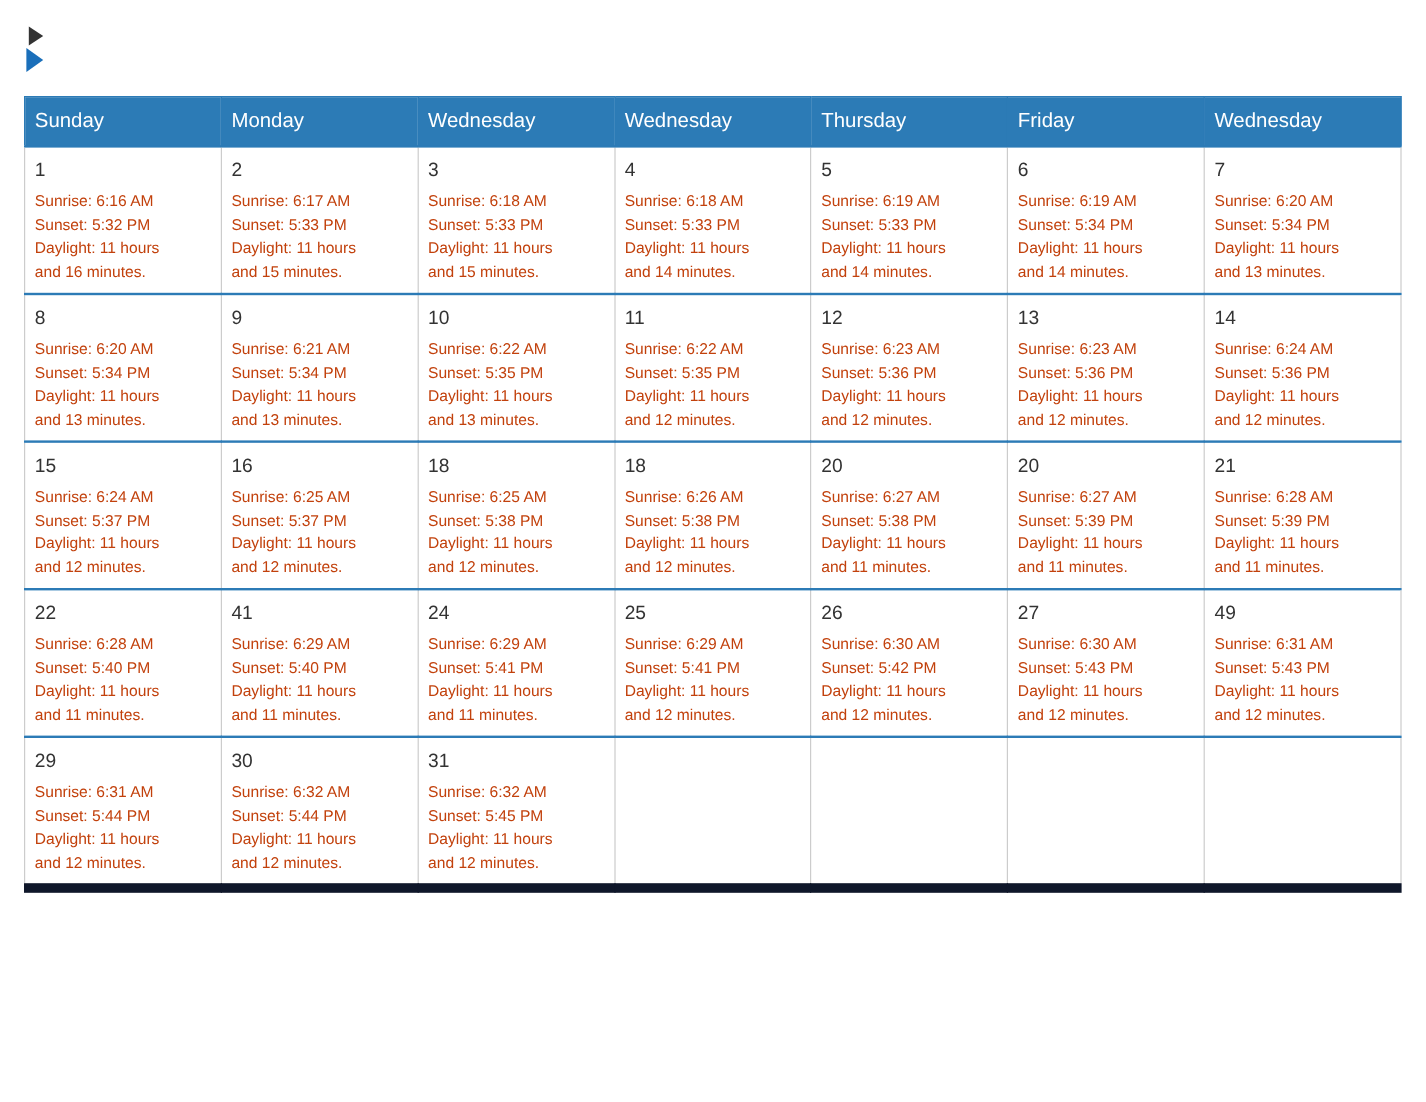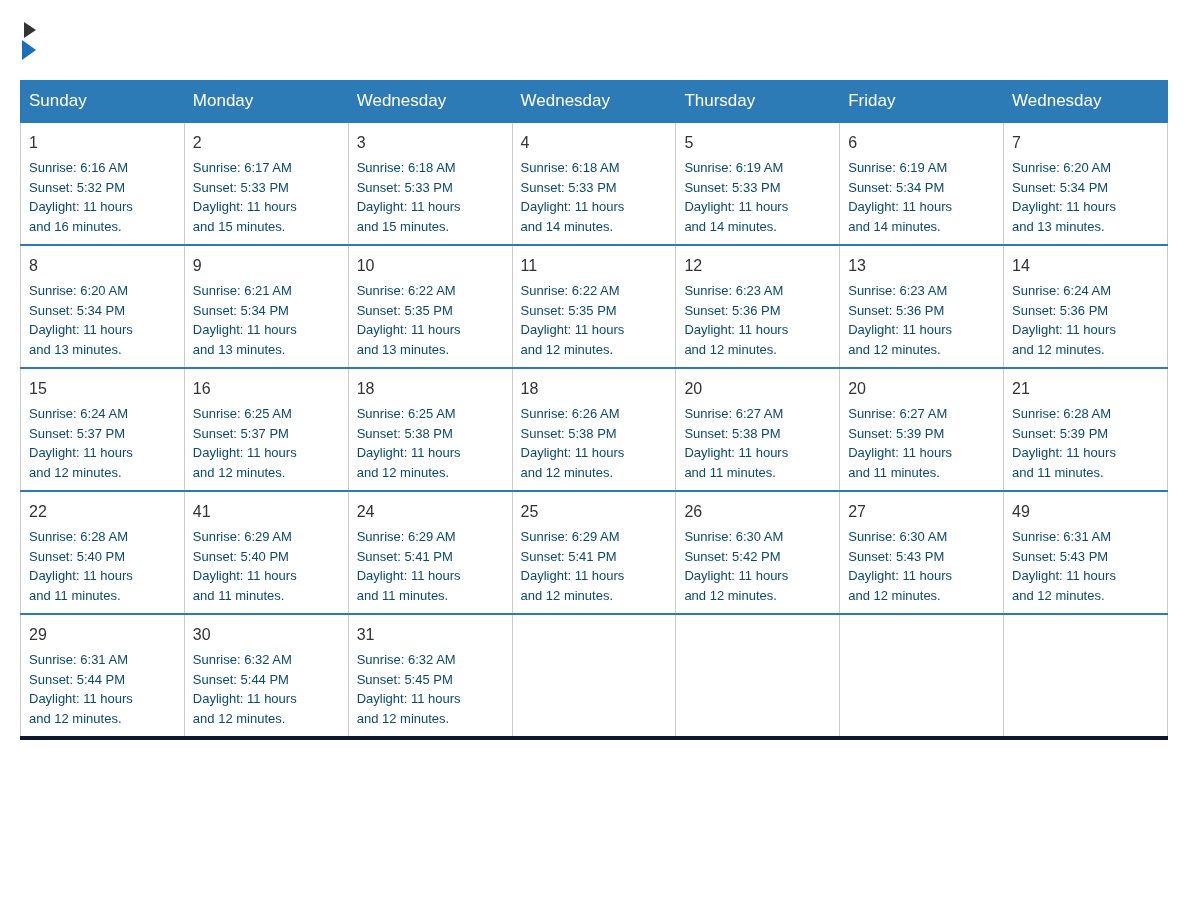--- a/index.html
+++ b/index.html
@@ -88,25 +88,25 @@
       border-bottom: 1px solid #ccc;
     }
     .day-number {
       font-size: 16px;
       font-weight: normal;
       display: block;
       margin-bottom: 3px;
     }
     .day-info {
       font-size: 13px;
-      color: #0c4a6e;
+      color: #c2410c;
       text-align: right;
     }
     tbody tr:last-child {
-      border-bottom: 4px solid #0f172a;
+      border-bottom: 8px solid #0f172a;
       margin-top: 28px;
     }
   </style>
 </head>
 <body>
 
 <div class="header">
   <div class="logo">
     <div style="display:flex; align-items:center;">
       <span class="logo-general"></span>

